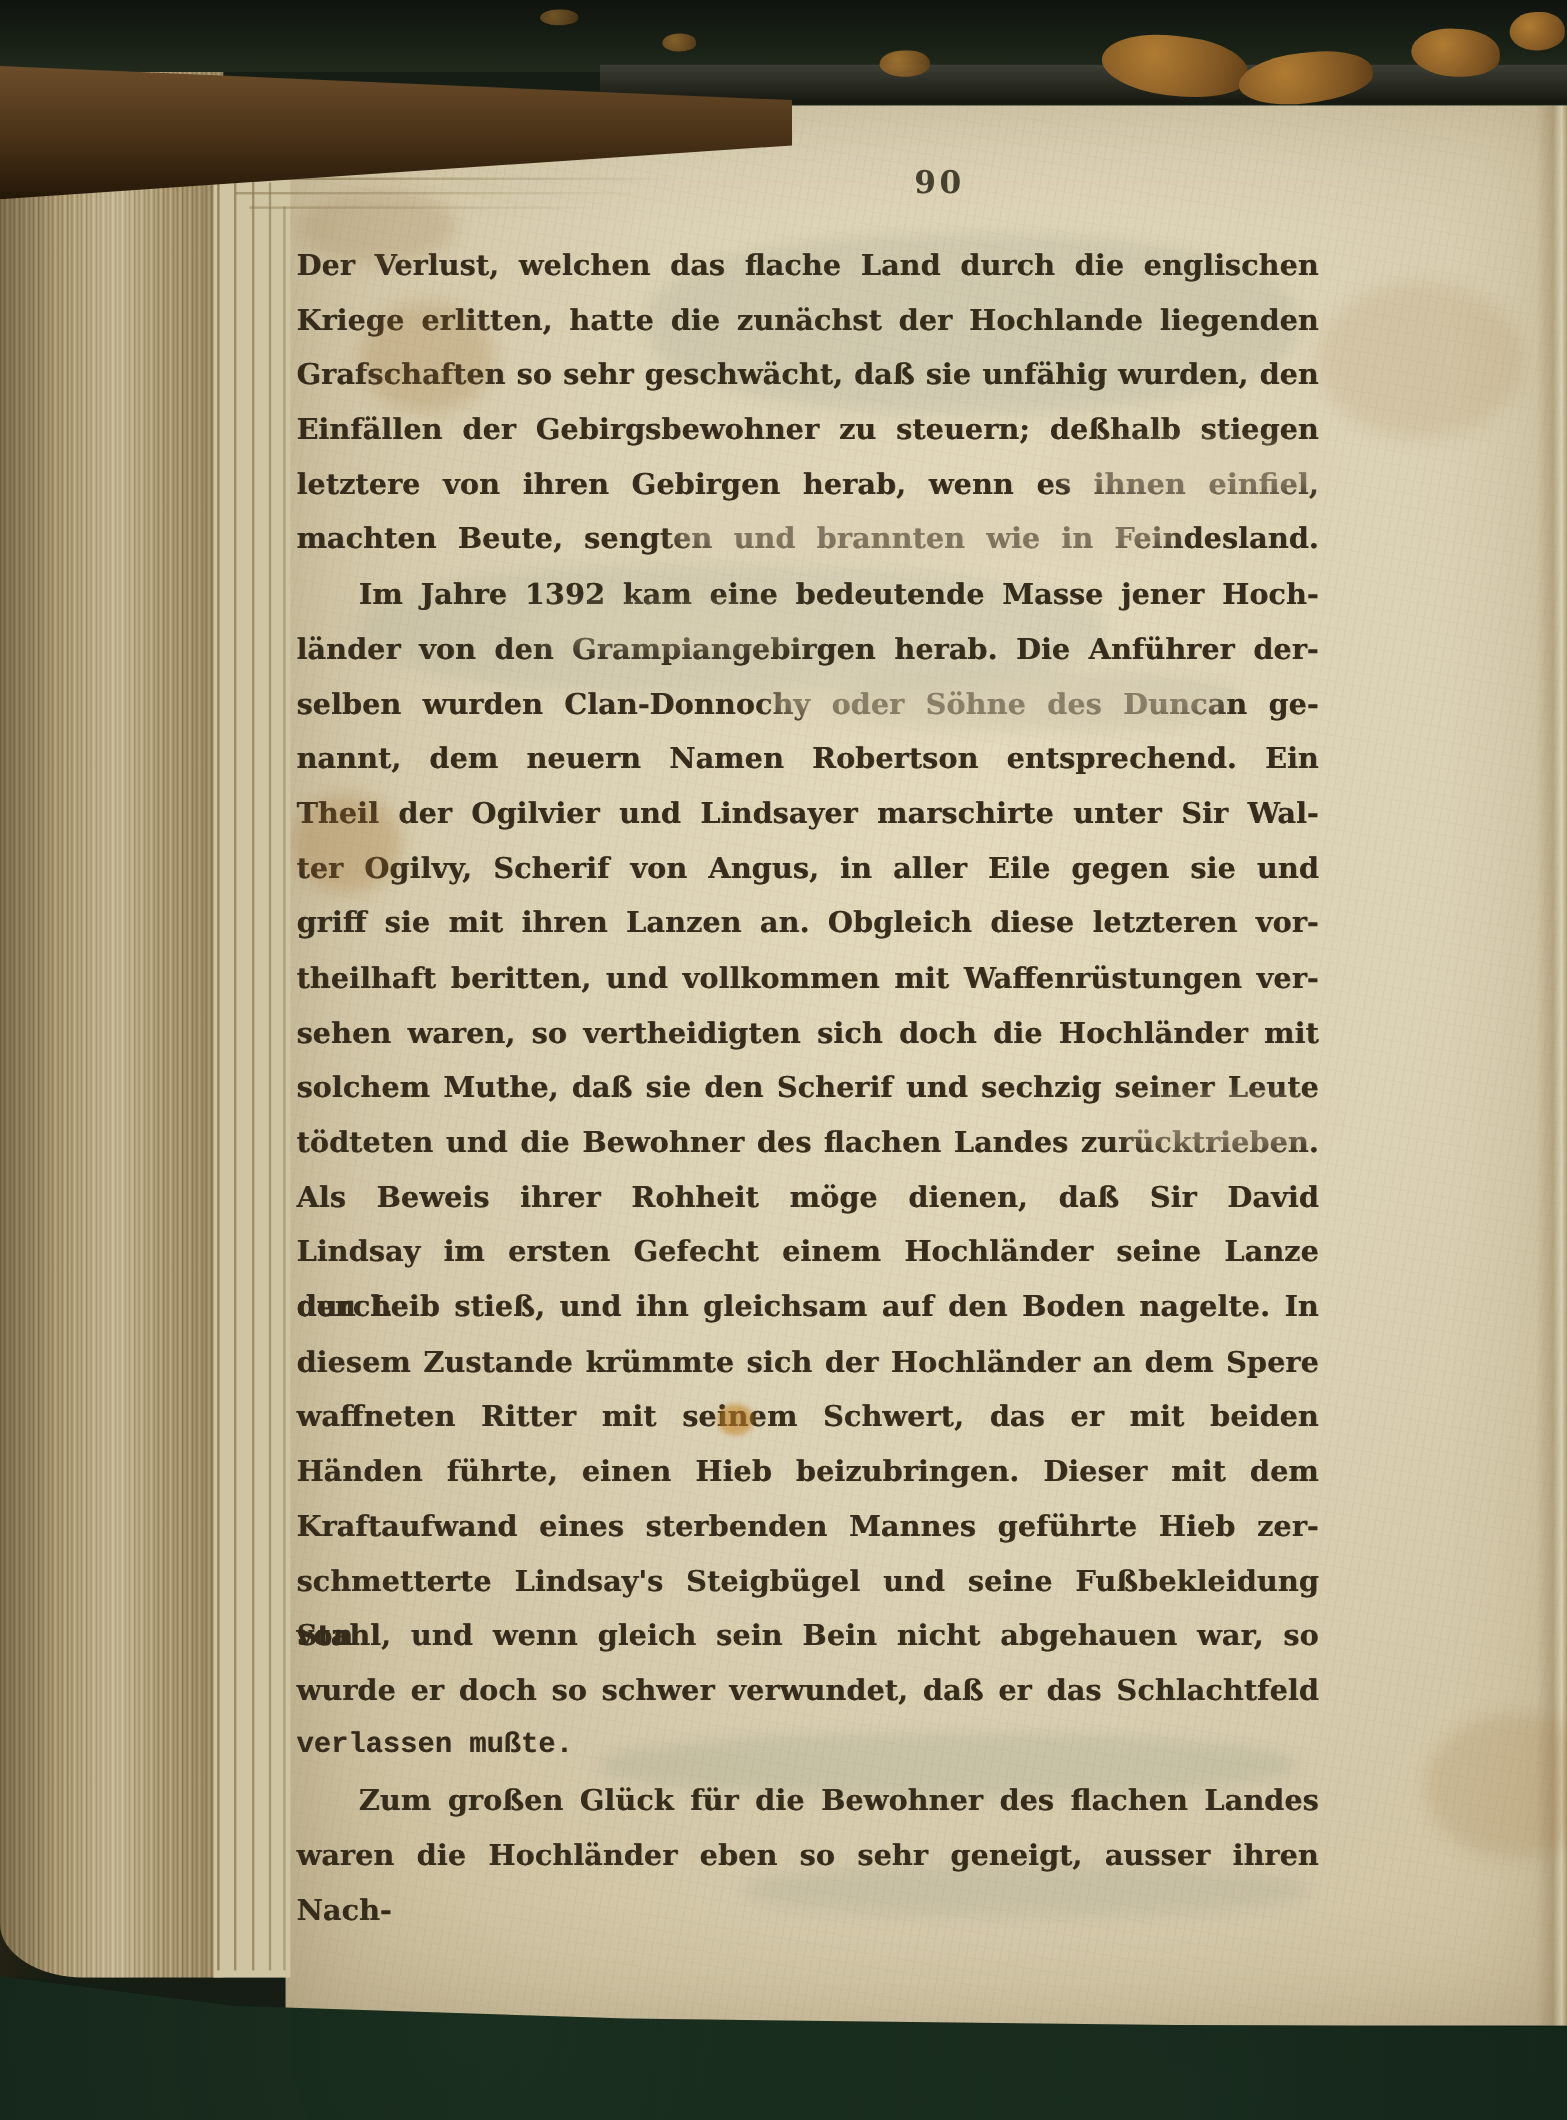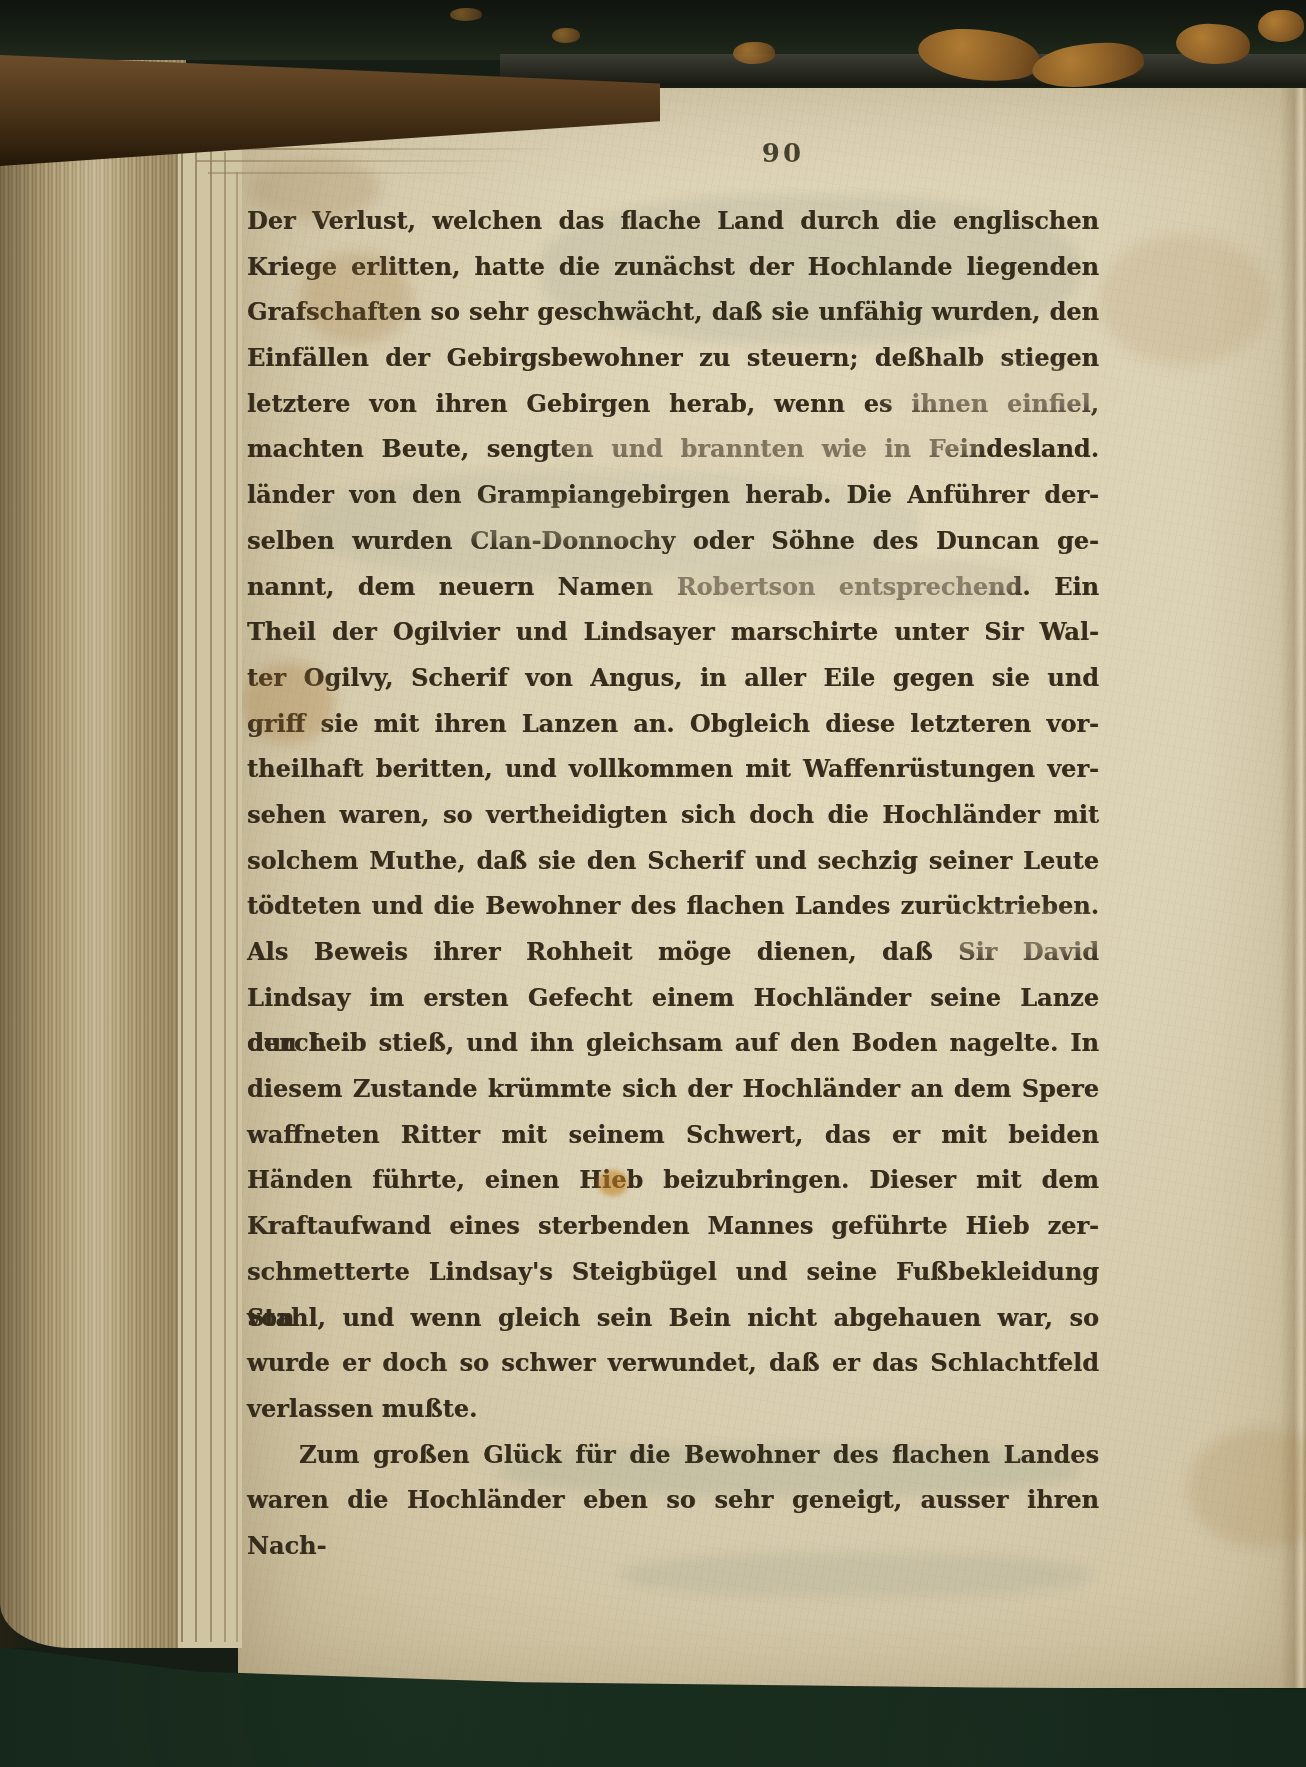--- a/index.html
+++ b/index.html
@@ -76,21 +76,21 @@
   .f2{left:560px;top:423px;width:420px;height:44px;}
   .f3{left:640px;top:562px;width:380px;height:44px;background:rgba(219,209,180,.5);}
   .f4{left:930px;top:912px;width:180px;height:46px;}
   .f5{left:430px;top:503px;width:260px;height:40px;background:rgba(219,209,180,.33);}
   
   .pagenum{position:absolute;left:700px;top:138px;width:104px;z-index:3;
     text-align:right;font-size:26px;font-weight:bold;color:#46402e;letter-spacing:3px;}
   .textblock{position:absolute;left:247px;top:182px;width:852px;z-index:3;margin-top:16px;}
   .line{height:45.7px;line-height:45.7px;font-size:24px;font-weight:bold;color:#362c1c;
     text-align:justify;text-align-last:justify;text-shadow:0.4px 0 0 rgba(54,44,28,.55);}
-  .line.noj{text-align-last:left;}
+  .line.noj{text-align-last:left;font-family:Liberation Mono, monospace;}
   .line.ind{text-indent:52px;}
 </style>
 </head>
 <body>
 
 <div class="canvas">
 
   <div class="topband"></div>
   <div class="topstrip"></div>
   <div class="board"></div>
@@ -124,20 +124,21 @@
   <div class="ghost g5"></div>
 
   <div class="pagenum">90</div>
   <div class="textblock">
       <div class="line">Der Verlust, welchen das flache Land durch die englischen</div>
       <div class="line">Kriege erlitten, hatte die zunächst der Hochlande liegenden</div>
       <div class="line">Grafschaften so sehr geschwächt, daß sie unfähig wurden, den</div>
       <div class="line">Einfällen der Gebirgsbewohner zu steuern; deßhalb stiegen</div>
       <div class="line">letztere von ihren Gebirgen herab, wenn es ihnen einfiel,</div>
       <div class="line">machten Beute, sengten und brannten wie in Feindesland.</div>
+      <div class="line ind">Im Jahre 1392 kam eine bedeutende Masse jener Hoch-</div>
       <div class="line">länder von den Grampiangebirgen herab. Die Anführer der-</div>
       <div class="line">selben wurden Clan-Donnochy oder Söhne des Duncan ge-</div>
       <div class="line">nannt, dem neuern Namen Robertson entsprechend. Ein</div>
       <div class="line">Theil der Ogilvier und Lindsayer marschirte unter Sir Wal-</div>
       <div class="line">ter Ogilvy, Scherif von Angus, in aller Eile gegen sie und</div>
       <div class="line">griff sie mit ihren Lanzen an. Obgleich diese letzteren vor-</div>
       <div class="line">theilhaft beritten, und vollkommen mit Waffenrüstungen ver-</div>
       <div class="line">sehen waren, so vertheidigten sich doch die Hochländer mit</div>
       <div class="line">solchem Muthe, daß sie den Scherif und sechzig seiner Leute</div>
       <div class="line">tödteten und die Bewohner des flachen Landes zurücktrieben.</div>

